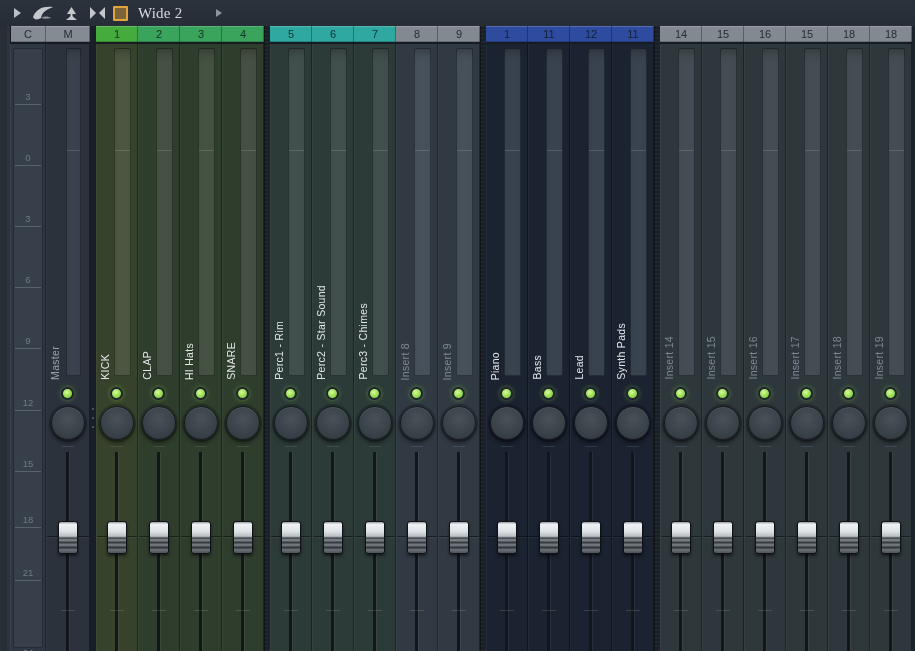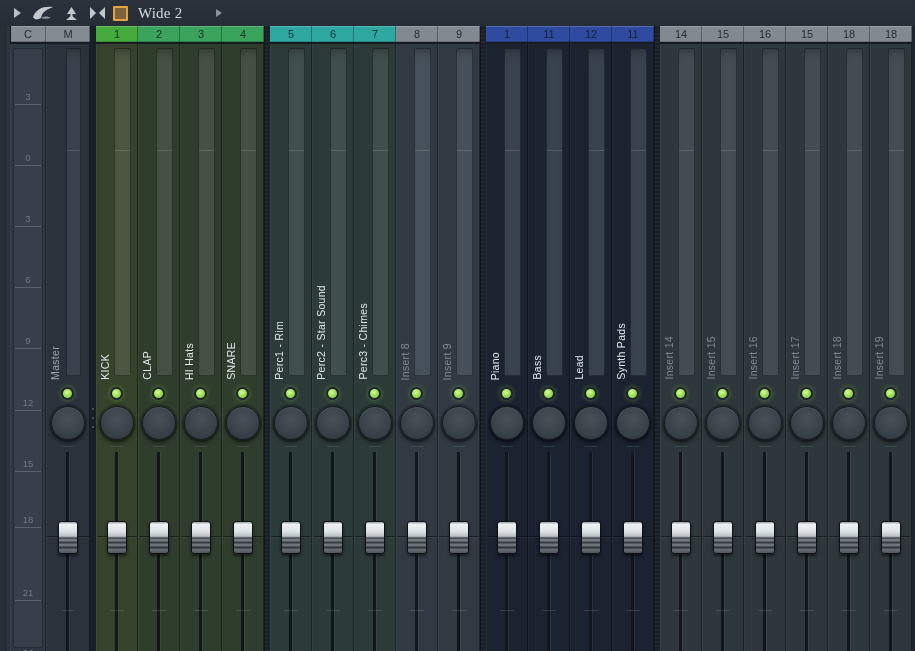--- a/index.html
+++ b/index.html
@@ -150,21 +150,21 @@
     <div class="scale-col">
       <div class="scale-slot">
           <div class="scale-mark" style="top: 42px;">3</div>
           <div class="scale-mark" style="top: 103px;">0</div>
           <div class="scale-mark" style="top: 164px;">3</div>
           <div class="scale-mark" style="top: 225px;">6</div>
           <div class="scale-mark" style="top: 286px;">9</div>
           <div class="scale-mark" style="top: 348px;">12</div>
           <div class="scale-mark" style="top: 409px;">15</div>
           <div class="scale-mark" style="top: 465px;">18</div>
-          <div class="scale-mark" style="top: 518px; margin-top: 20px;">21</div>
+          <div class="scale-mark" style="top: 518px;">21</div>
           <div class="scale-mark" style="top: 598px; font-weight: bold;">24</div>
         </div>
     </div>
 
     <div class="strip master">
       <div class="meter" style="background:#3a434d;">
         <div class="meter-tick"></div>
       </div>
       <div class="vlabel dim" style="color:#99a2ab;">Master</div>
       <div class="led"></div>

